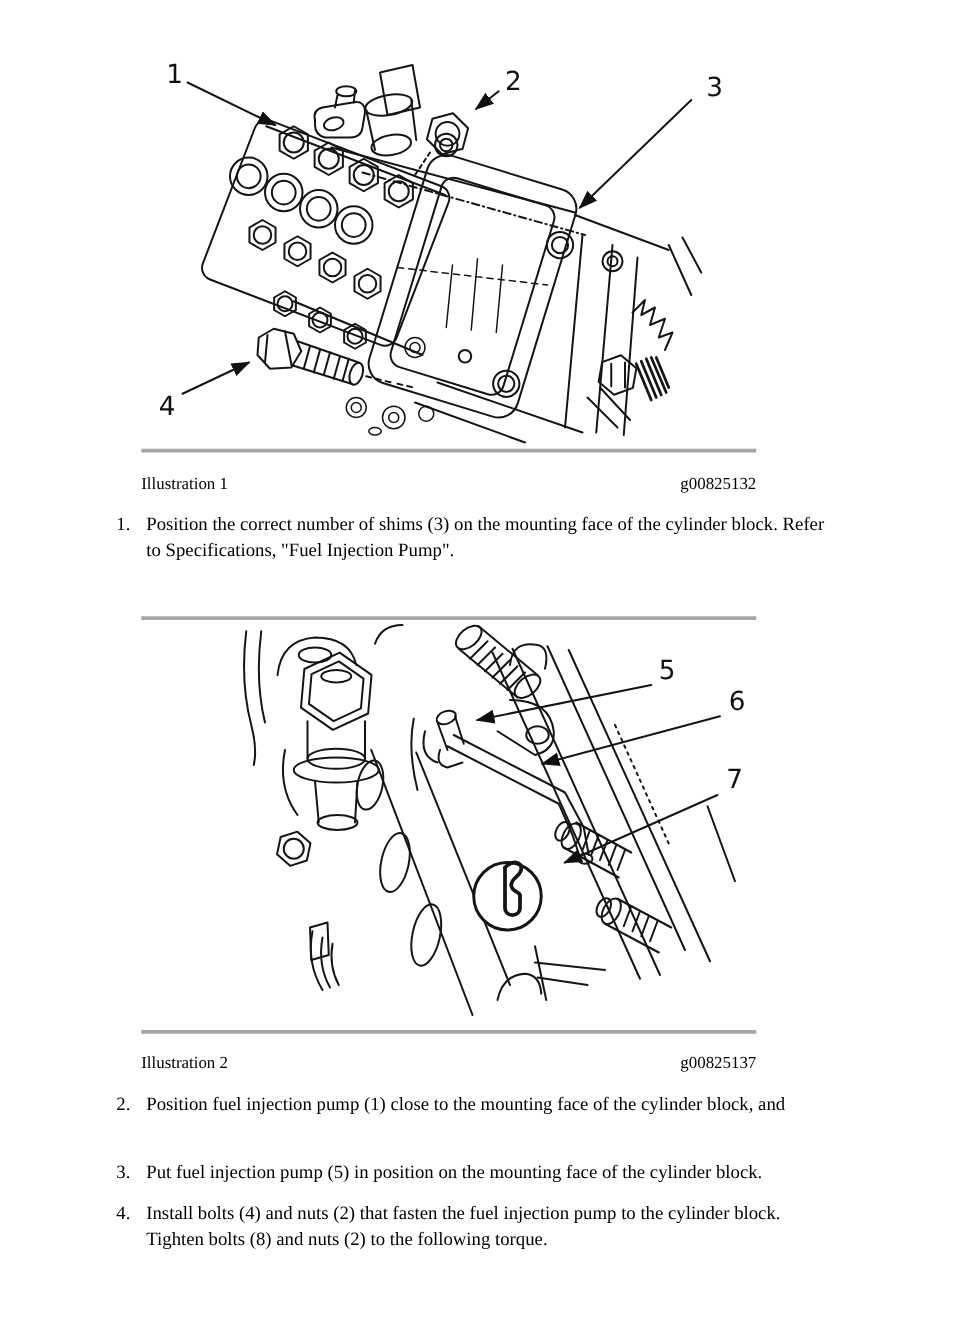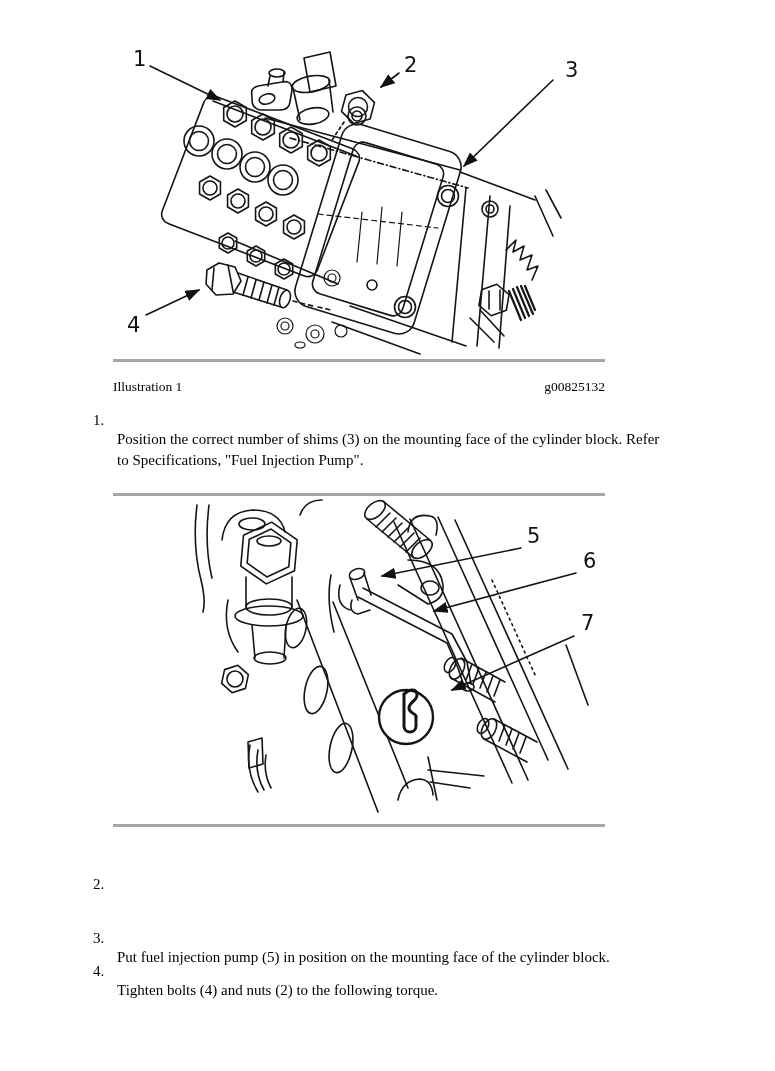--- a/index.html
+++ b/index.html
@@ -4,21 +4,21 @@
 <style>
   html,body{margin:0;padding:0;background:#ffffff;}
   .page{position:relative;width:775px;height:1071px;background:#ffffff;overflow:hidden;
         font-family:"Liberation Serif","DejaVu Serif",serif;color:#000;}
   .fig{position:absolute;left:0;}
   .divider{position:absolute;left:113px;width:492px;height:3px;background:#a6a6a6;}
   .caption-row{position:absolute;left:113px;width:492px;display:flex;justify-content:space-between;
                font-size:13.5px;line-height:17px;}
   .step{position:absolute;left:93px;width:580px;font-size:15px;line-height:21px;}
   .step-num{position:absolute;left:0;top:0;}
-  .step-body{margin-left:24px;margin-top:19px;}
+  .step-body{margin-left:24px;}
   .ln, .ln *{stroke:#151515;fill:none;stroke-width:1.6;stroke-linecap:round;stroke-linejoin:round;}
   .thin, .thin *{stroke-width:1.2;}
   .heavy, .heavy *{stroke-width:2.2;}
   #uhex{fill:none;}
   .callout{fill:#111;stroke:none;font-family:"DejaVu Sans",sans-serif;font-size:21px;}
   .whitefill{fill:#ffffff;}
 </style>
 </head>
 <body>
 
@@ -316,34 +316,40 @@
       <line class="ln" x1="521" y1="548" x2="382" y2="576" marker-end="url(#ah2)"></line>
       <text class="callout" x="583" y="568">6</text>
       <line class="ln" x1="576" y1="573" x2="434" y2="611" marker-end="url(#ah2)"></line>
       <text class="callout" x="581" y="630">7</text>
       <line class="ln" x1="574" y1="636" x2="452" y2="690" marker-end="url(#ah2)"></line>
     </g>
   </svg>
 
   <div class="divider" style="top:824px;"></div>
 
+  <div class="caption-row" style="top:841px;">
+    <span>Illustration 2</span>
+    <span>g00825137</span>
+  </div>
 
   <div class="step" style="top:874px;">
     <span class="step-num">2.</span>
     <div class="step-body">
+      <div>Position fuel injection pump (1) close to the mounting face of the cylinder block, and</div>
     </div>
   </div>
 
   <div class="step" style="top:928px;">
     <span class="step-num">3.</span>
     <div class="step-body">
       <div>Put fuel injection pump (5) in position on the mounting face of the cylinder block.</div>
     </div>
   </div>
 
   <div class="step" style="top:961px;">
     <span class="step-num">4.</span>
     <div class="step-body">
-      <div>Tighten bolts (4) and nuts (2) to the following torque.</div>
+      <div>Install bolts (4) and nuts (2) that fasten the fuel injection pump to the cylinder block.</div>
+      <div>Tighten bolts (8) and nuts (2) to the following torque.</div>
     </div>
   </div>
 
 </div>
 
 </body></html>

